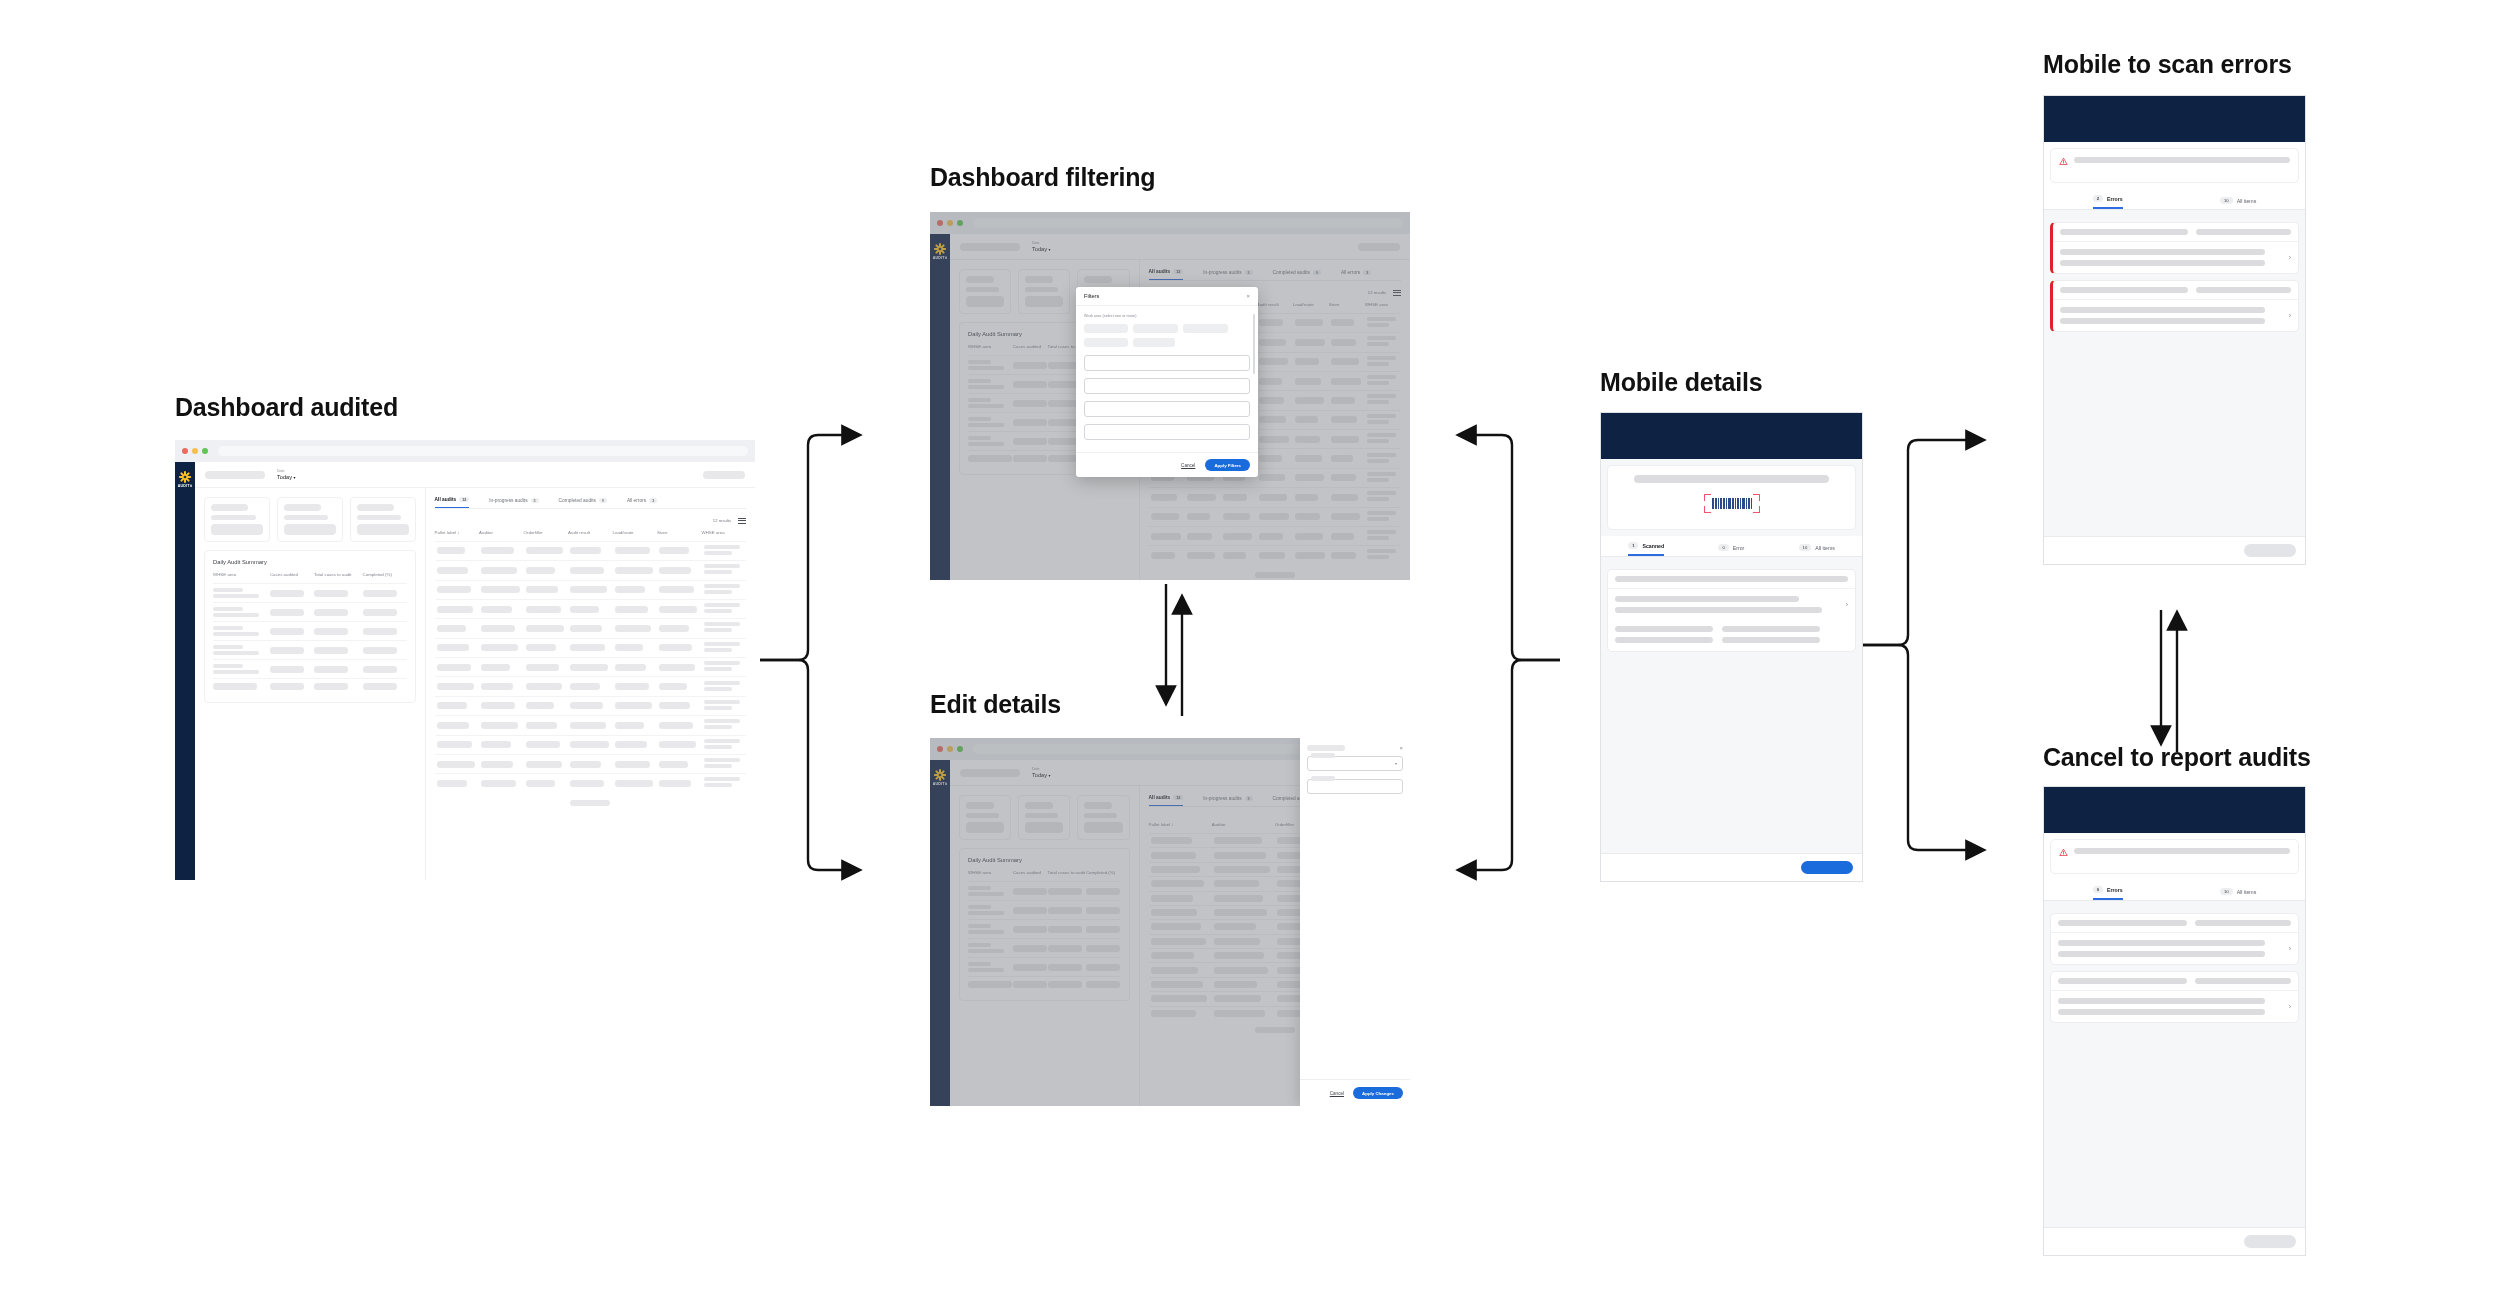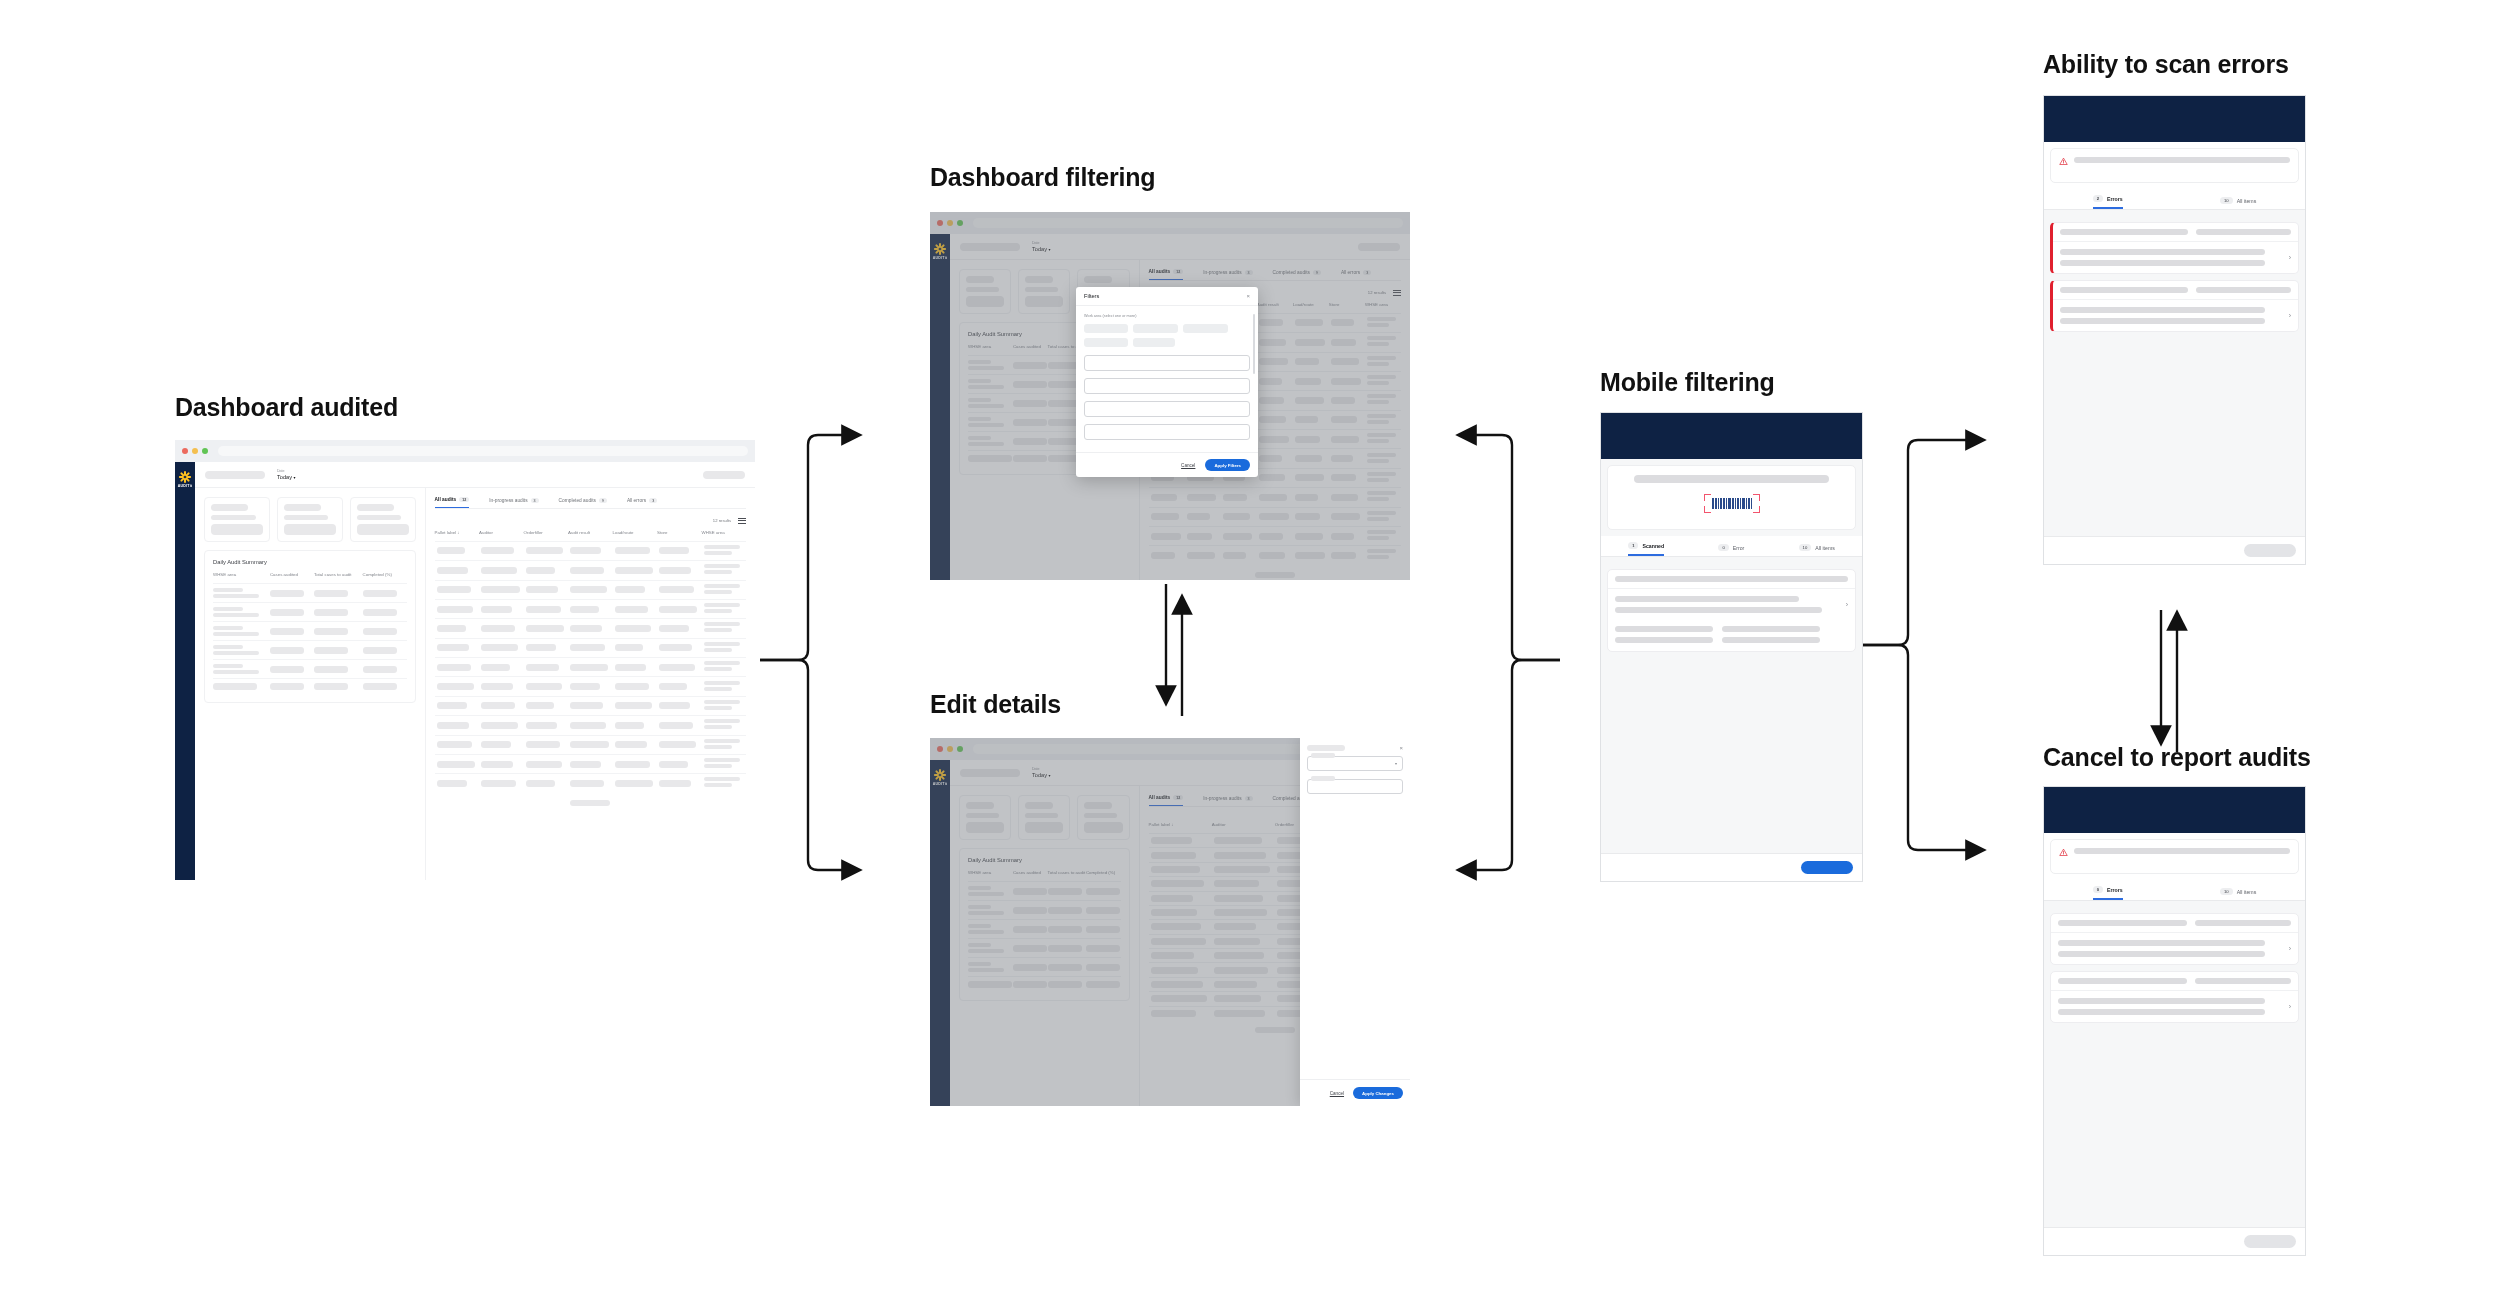--- a/index.html
+++ b/index.html
@@ -261,22 +261,22 @@
   </svg>
 
   <svg class="conn" style="left:2150px;top:600px;width:40px;height:160px;" viewBox="0 0 40 160">
     <path d="M11,10 V142" fill="none" stroke="#111" stroke-width="2.4" marker-end="url(#ar)"></path>
     <path d="M27,152 V14" fill="none" stroke="#111" stroke-width="2.4" marker-end="url(#ar)"></path>
   </svg>
 
   <div class="sec-title" style="left:175px;top:393px;">Dashboard audited</div>
   <div class="sec-title" style="left:930px;top:163px;">Dashboard filtering</div>
   <div class="sec-title" style="left:930px;top:690px;">Edit details</div>
-  <div class="sec-title" style="left:1600px;top:368px;">Mobile filtering</div>
-  <div class="sec-title" style="left:2043px;top:50px;">Ability to scan errors</div>
+  <div class="sec-title" style="left:1600px;top:368px;">Mobile details</div>
+  <div class="sec-title" style="left:2043px;top:50px;">Mobile to scan errors</div>
   <div class="sec-title" style="left:2043px;top:743px;">Cancel to report audits</div>
 
   <div class="win" style="left:175px;top:440px;width:580px;height:440px;">
     <div class="win-chrome">
       <span class="dot r"></span>
       <span class="dot y"></span>
       <span class="dot g"></span>
       <span class="urlbar"></span>
     </div>
     <div class="win-body">

